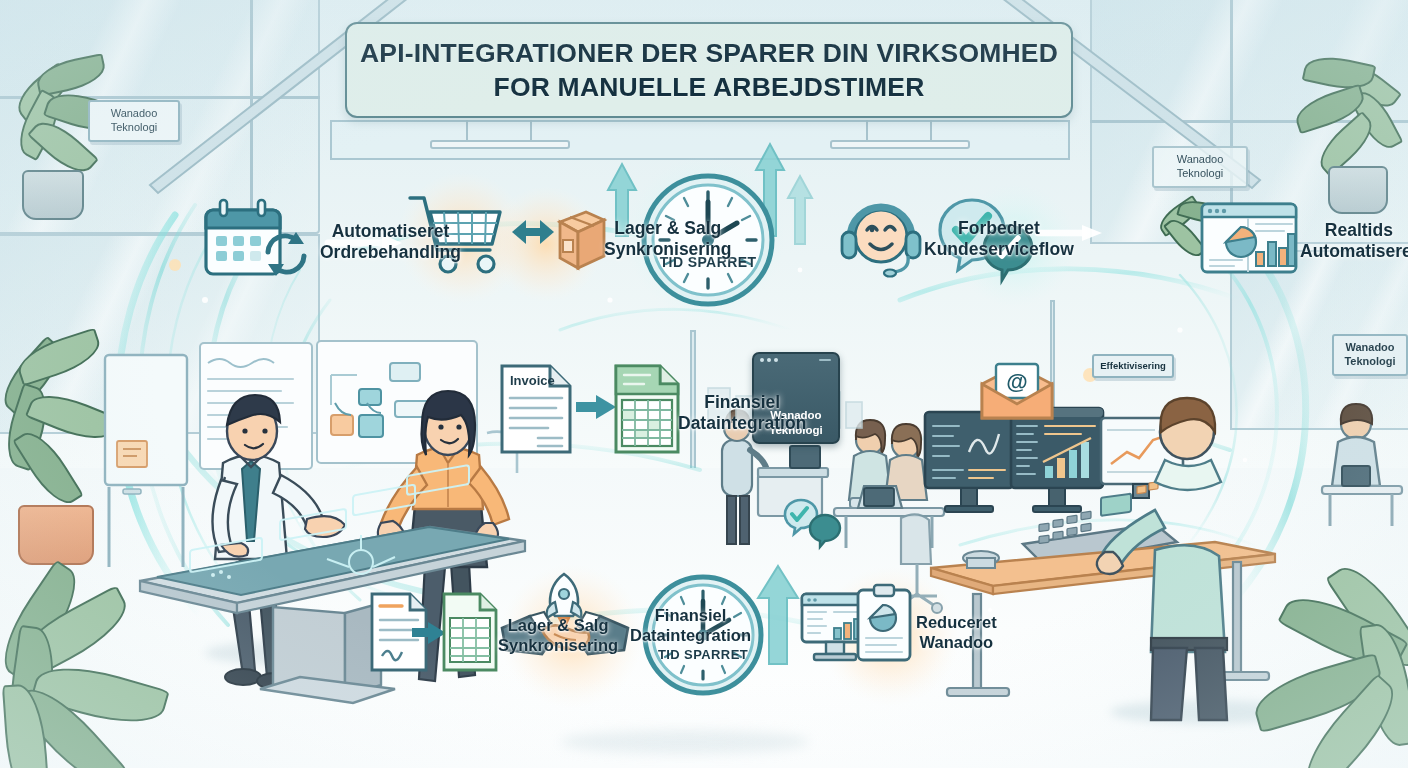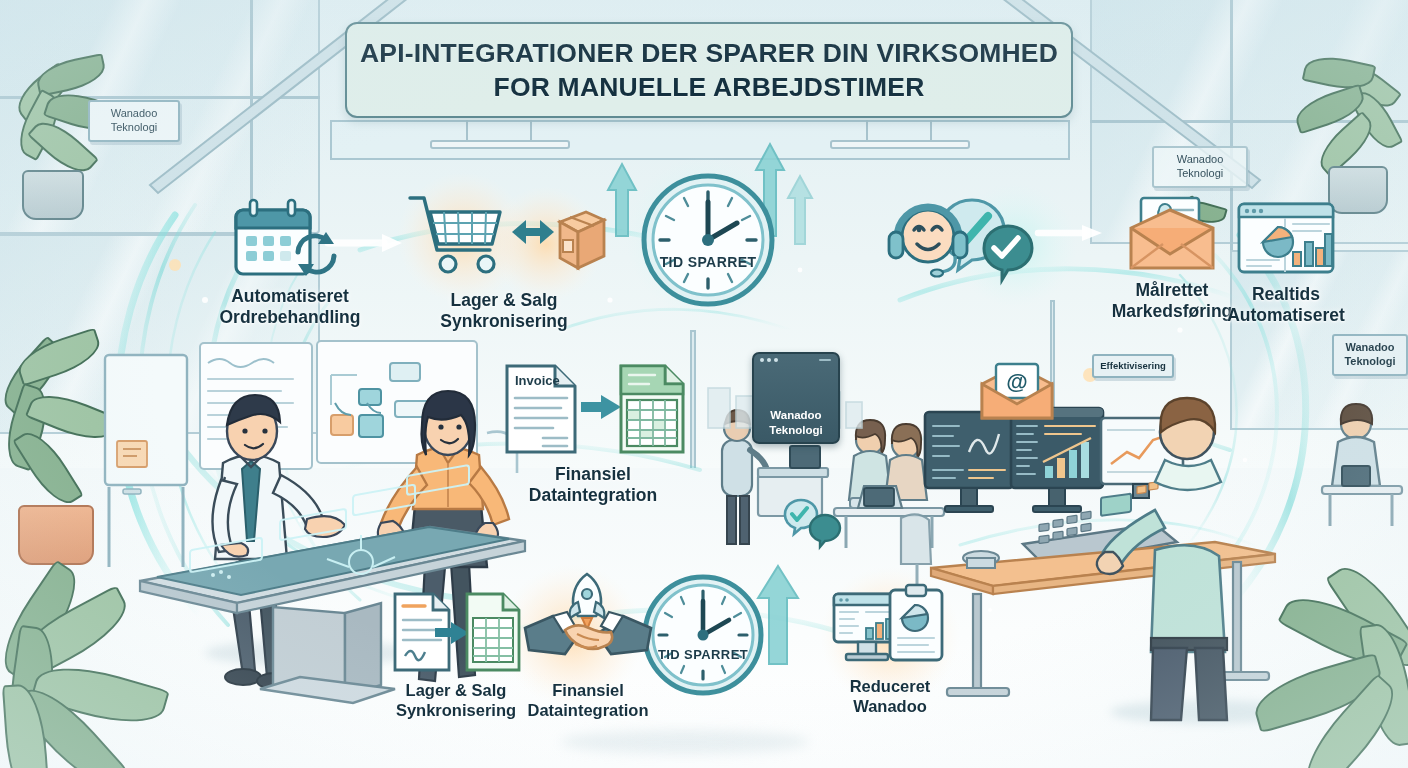--- a/index.html
+++ b/index.html
@@ -87,21 +87,21 @@
     font-size:26.5px; line-height:34px; text-align:center;
     font-family:"Liberation Sans", sans-serif;
     text-shadow:0 1px 0 rgba(255,255,255,.5);
   }
 
   
   .lamp { position:absolute; background:#eef5f7; border:2px solid #a7c3cd; border-radius:3px; }
   .lampstem { position:absolute; width:2px; background:#a7c3cd; }
 
   
-  .node { position:absolute; display:flex; flex-direction:column; align-items:center; }
+  .node { position:absolute; display:flex; flex-direction:row; align-items:center; }
   .node .art { position:relative; z-index:1; }
   .cap {
     margin-top:6px; position:relative; z-index:2;
     text-align:center; color:#16313f; font-weight:700;
     font-size:17.5px; line-height:21px; white-space:pre-line;
     text-shadow:0 1px 2px rgba(255,255,255,.95), 0 0 6px rgba(255,255,255,.9);
   }
   .cap.sm { font-size:16.5px; line-height:20px; }
 
   
@@ -679,50 +679,36 @@
       <path d="M12 42 a31 31 0 0 1 62 0" fill="none" stroke="#4e97a7" stroke-width="7"></path>
       <rect x="4" y="36" width="14" height="26" rx="7" fill="#7fc1cb" stroke="#2c6f7f" stroke-width="2.8"></rect>
       <rect x="68" y="36" width="14" height="26" rx="7" fill="#7fc1cb" stroke="#2c6f7f" stroke-width="2.8"></rect>
       <path d="M70 60 q2 14 -14 16" fill="none" stroke="#4e97a7" stroke-width="3.4"></path>
       <ellipse cx="52" cy="77" rx="6" ry="3.5" fill="#9fd0d8" stroke="#2c6f7f" stroke-width="2.2"></ellipse>
       <path d="M34 34 q0 -5 0 0" stroke="#2c4f5c" stroke-width="4.5" stroke-linecap="round"></path>
       <path d="M29 34 q5 -7 10 0" fill="none" stroke="#2c4f5c" stroke-width="3.4" stroke-linecap="round"></path>
       <path d="M47 34 q5 -7 10 0" fill="none" stroke="#2c4f5c" stroke-width="3.4" stroke-linecap="round"></path>
       <path d="M32 48 q11 11 22 0" fill="none" stroke="#2c4f5c" stroke-width="3.4" stroke-linecap="round"></path>
     </svg>
+    <div class="cap">Forbedret
+Kundeserviceflow</div>
   </div>
 
   <svg style="position:absolute;left:936px;top:196px;" width="110" height="90">
     <path d="M4 34 a32 30 0 1 1 32 30 l-14 10 l2 -12 a32 30 0 0 1 -20 -28 z" fill="#cfeaee" stroke="#4e97a7" stroke-width="3.2"></path>
     <path d="M20 34 l10 11 l22 -25" fill="none" stroke="#3fb5ad" stroke-width="8" stroke-linecap="round" stroke-linejoin="round"></path>
     <path d="M48 52 a24 22 0 1 1 24 22 l-6 10 l0 -10 a24 22 0 0 1 -18 -22 z" fill="#3c8d90" stroke="#2c6f72" stroke-width="3"></path>
     <path d="M58 52 l8 8 l16 -18" fill="none" stroke="#ffffff" stroke-width="5.5" stroke-linecap="round" stroke-linejoin="round"></path>
   </svg>
 
   <svg style="position:absolute;left:1036px;top:222px;" width="70" height="22">
     <path d="M2 11 L48 11" stroke="#ffffff" stroke-width="6.5" stroke-linecap="round" opacity=".95"></path>
     <polygon points="46,3 66,11 46,19" fill="#ffffff" opacity=".95"></polygon>
   </svg>
 
-  <div class="node" style="left:1084px;top:194px;width:176px;">
-    <svg class="art" width="94" height="80">
-      <rect x="16" y="4" width="58" height="44" rx="3" fill="#fbfeff" stroke="#3d7f8d" stroke-width="2.6"></rect>
-      <path d="M34 16 a6 6 0 1 1 7 6 l-1 5 l-6 -5 a6 6 0 0 1 0 -6 z" fill="#cfeaee" stroke="#3d7f8d" stroke-width="2"></path>
-      <g stroke="#8fb6c0" stroke-width="2.4" stroke-linecap="round">
-        <line x1="48" y1="16" x2="68" y2="16"></line>
-          <line x1="26" y1="30" x2="68" y2="30"></line>
-        <line x1="26" y1="38" x2="60" y2="38"></line>
-      </g>
-      <path d="M6 34 L45 16 L88 34 L88 74 L6 74 Z" fill="#f8bd8f" stroke="#b9824f" stroke-width="3"></path>
-      <path d="M6 34 L45 60 L88 34" fill="#f6ad77" stroke="#b9824f" stroke-width="3"></path>
-      <path d="M6 74 L38 50 M88 74 L56 50" stroke="#d79462" stroke-width="2.4" fill="none"></path>
-    </svg>
-    <div class="cap">Målrettet
-Markedsføring</div>
-  </div>
 
   <div class="node" style="left:1198px;top:198px;width:176px;">
     <svg class="art" width="102" height="80">
       <rect x="4" y="6" width="94" height="68" rx="5" fill="#fbfeff" stroke="#3d7f8d" stroke-width="2.8"></rect>
       <path d="M4 11 a5 5 0 0 1 5 -5 h84 a5 5 0 0 1 5 5 v8 h-94 z" fill="#bfe2e9" stroke="#3d7f8d" stroke-width="2.4"></path>
       <g fill="#5f9aa8">
           <circle cx="12" cy="13" r="2.2"></circle>
           <circle cx="19" cy="13" r="2.2"></circle>
           <circle cx="26" cy="13" r="2.2"></circle>
         </g>

